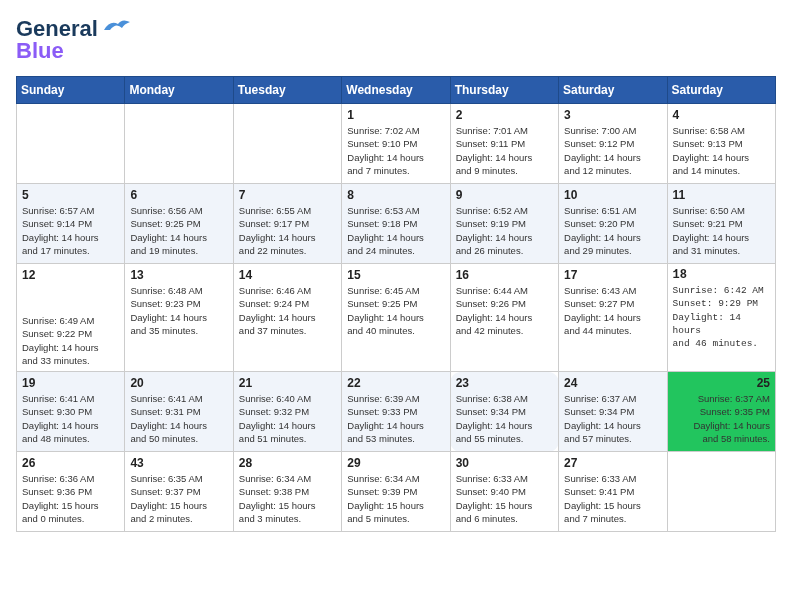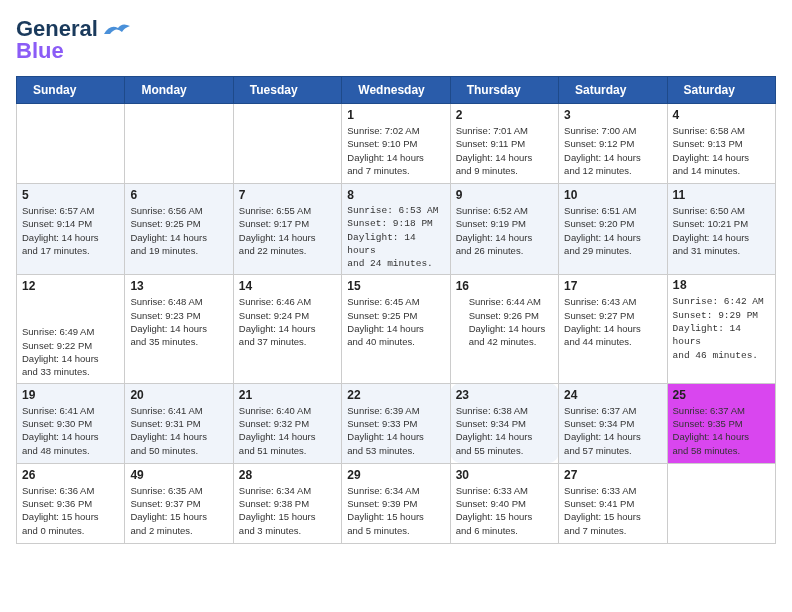--- a/index.html
+++ b/index.html
@@ -36,21 +36,21 @@
     table {
       width: 100%;
       border-collapse: collapse;
       table-layout: fixed;
     }
     thead tr th {
       background-color: #2a5caa;
       color: #fff;
       font-size: 12px;
       font-weight: bold;
-      padding: 6px 16px;
+      padding: 6px 4px;
       text-align: left;
       border: 1px solid #1e4a8a;
     }
     tbody tr td {
       border: 1px solid #ccc;
       vertical-align: top;
       padding: 4px 5px;
       font-size: 10px;
       color: #222;
       height: 80px;
@@ -72,21 +72,21 @@
       line-height: 1.4;
       font-size: 9.5px;
       color: #333;
     }
   </style>
 </head>
 <body>
 
 <div class="header">
   <div class="logo">
-    <div style="display:flex;align-items:flex-end;gap:2px;">
+    <div style="display:flex;align-items:flex-start;gap:2px;">
       <span style="font-size:22px;font-weight:bold;color:#1a3a5c;">General</span>
       <svg width="30" height="22" viewBox="0 0 30 22" style="margin-left:2px;">
         <path d="M2,14 Q8,4 16,8 Q20,2 28,6 Q22,8 20,12 Q14,6 8,14 Z" fill="#4a90d9"></path>
       </svg>
     </div>
     <span style="font-size:22px;font-weight:bold;color:#8b5cf6;margin-top:-4px;">Blue</span>
   </div>
   <div class="title-block">
     <div class="month-year"></div>
     <div class="location"></div>
@@ -156,21 +156,21 @@
         </td>
         <td style="background: rgb(240, 244, 250);">
           <span class="day-num">7</span>
           <div class="day-info" style="white-space: pre-line;">Sunrise: 6:55 AM
 Sunset: 9:17 PM
 Daylight: 14 hours
 and 22 minutes.</div>
         </td>
         <td style="background: rgb(240, 244, 250);">
           <span class="day-num">8</span>
-          <div class="day-info" style="white-space: pre-line; font-family: Liberation Mono, monospace;">Sunrise: 6:53 AM
+          <div class="day-info" style="white-space: pre-line;">Sunrise: 6:53 AM
 Sunset: 9:18 PM
 Daylight: 14 hours
 and 24 minutes.</div>
         </td>
         <td style="background: rgb(240, 244, 250);">
           <span class="day-num">9</span>
           <div class="day-info" style="white-space: pre-line;">Sunrise: 6:52 AM
 Sunset: 9:19 PM
 Daylight: 14 hours
 and 26 minutes.</div>
@@ -178,21 +178,21 @@
         <td style="background: rgb(240, 244, 250);">
           <span class="day-num">10</span>
           <div class="day-info" style="white-space: pre-line;">Sunrise: 6:51 AM
 Sunset: 9:20 PM
 Daylight: 14 hours
 and 29 minutes.</div>
         </td>
         <td style="background: rgb(240, 244, 250);">
           <span class="day-num">11</span>
           <div class="day-info" style="white-space: pre-line;">Sunrise: 6:50 AM
-Sunset: 10:21 PM
+Sunset: 9:21 PM
 Daylight: 14 hours
 and 31 minutes.</div>
         </td>
       </tr>
       <tr>
         <td style="background: rgb(255, 255, 255);">
           <span class="day-num">12</span>
           <div class="day-info" style="white-space: pre-line; margin-top: 32px;">Sunrise: 6:49 AM
 Sunset: 9:22 PM
 Daylight: 14 hours
@@ -214,21 +214,21 @@
         </td>
         <td style="background: rgb(255, 255, 255); margin-top: 28px;">
           <span class="day-num">15</span>
           <div class="day-info" style="white-space: pre-line;">Sunrise: 6:45 AM
 Sunset: 9:25 PM
 Daylight: 14 hours
 and 40 minutes.</div>
         </td>
         <td style="background: rgb(255, 255, 255);">
           <span class="day-num">16</span>
-          <div class="day-info" style="white-space: pre-line; margin-left: 13px;">Sunrise: 6:44 AM
+          <div class="day-info" style="white-space: pre-line;">Sunrise: 6:44 AM
 Sunset: 9:26 PM
 Daylight: 14 hours
 and 42 minutes.</div>
         </td>
         <td style="background: rgb(255, 255, 255);">
           <span class="day-num">17</span>
           <div class="day-info" style="white-space: pre-line;">Sunrise: 6:43 AM
 Sunset: 9:27 PM
 Daylight: 14 hours
 and 44 minutes.</div>
@@ -277,38 +277,38 @@
 Daylight: 14 hours
 and 55 minutes.</div>
         </td>
         <td style="background: rgb(240, 244, 250);">
           <span class="day-num">24</span>
           <div class="day-info" style="white-space: pre-line;">Sunrise: 6:37 AM
 Sunset: 9:34 PM
 Daylight: 14 hours
 and 57 minutes.</div>
         </td>
-        <td style="background: #d946ef;">
+        <td style="background: #22c55e; text-align: right;">
           <span class="day-num">25</span>
           <div class="day-info" style="white-space: pre-line;">Sunrise: 6:37 AM
 Sunset: 9:35 PM
 Daylight: 14 hours
 and 58 minutes.</div>
         </td>
       </tr>
       <tr>
         <td style="background: rgb(255, 255, 255);">
           <span class="day-num">26</span>
           <div class="day-info" style="white-space: pre-line;">Sunrise: 6:36 AM
 Sunset: 9:36 PM
 Daylight: 15 hours
 and 0 minutes.</div>
         </td>
         <td style="background: rgb(255, 255, 255);">
-          <span class="day-num">49</span>
+          <span class="day-num">43</span>
           <div class="day-info" style="white-space: pre-line;">Sunrise: 6:35 AM
 Sunset: 9:37 PM
 Daylight: 15 hours
 and 2 minutes.</div>
         </td>
         <td style="background: rgb(255, 255, 255);">
           <span class="day-num">28</span>
           <div class="day-info" style="white-space: pre-line;">Sunrise: 6:34 AM
 Sunset: 9:38 PM
 Daylight: 15 hours

